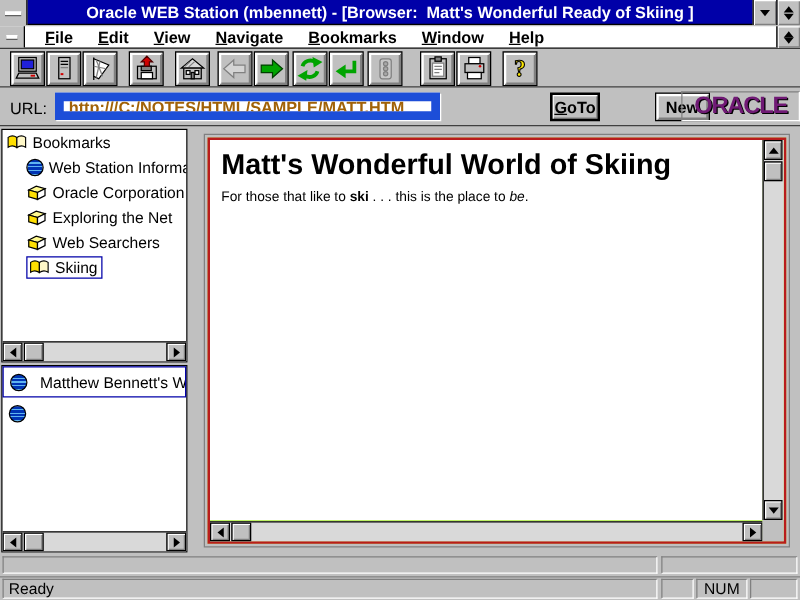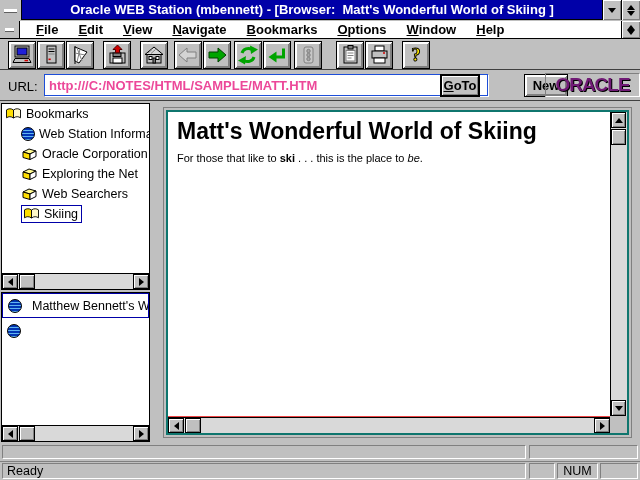--- a/index.html
+++ b/index.html
@@ -29,21 +29,21 @@
 
   
   .toolbar { position:absolute; left:0; top:40px; width:640px; height:30px; background:#C0C0C0; border-bottom:1px solid #404040; display:flex; align-items:flex-start; padding:1px 0 0 8px; }
   .tbtn { width:28px; height:28px; background:#C0C0C0; border:1px solid #000; box-shadow:inset 1px 1px 0 #FFF, inset -1px -1px 0 #808080, inset 2px 2px 0 #FFF, inset -2px -2px 0 #808080; margin-right:1px; display:flex; align-items:center; justify-content:center; flex:0 0 auto; }
   .gap5  { margin-left:5px; }  .gap2 { margin-left:2px; }
   .gap8  { margin-left:8px; }  .gap13 { margin-left:13px; }
 
   
   .urlrow { position:absolute; left:0; top:71px; width:640px; height:30px; background:#C0C0C0; border-bottom:1px solid #404040; }
   .urllabel { position:absolute; left:8px; top:8px; font-size:13px; color:#000; }
-  .urlinput { position:absolute; left:44px; top:3px; width:444px; height:22px; background:#FFF; border:1px solid #1d4ed8; box-shadow:1px 1px 0 #FFF; font-family:"Liberation Sans",sans-serif; font-weight:bold; font-size:13px; padding:0 4px; color:#ec4899; }
+  .urlinput { position:absolute; left:44px; top:3px; width:308px; height:22px; background:#FFF; border:7px solid #1d4ed8; box-shadow:1px 1px 0 #FFF; font-family:"Liberation Sans",sans-serif; font-weight:bold; font-size:13px; padding:0 4px; color:#a16207; }
   .btn { position:absolute; top:3px; height:23px; background:#C0C0C0; font-weight:bold; font-size:13px; color:#000; display:flex; align-items:center; justify-content:center; }
   .btn.goto { left:440px; width:40px; border:2px solid #000; box-shadow:inset 1px 1px 0 #FFF, inset -1px -1px 0 #808080; }
   .btn.new  { left:488px; width:44px; border:1px solid #000; box-shadow:inset 1px 1px 0 #FFF, inset -1px -1px 0 #808080, inset 2px 2px 0 #FFF, inset -2px -2px 0 #808080;margin-left:36px; }
   .oracle { position:absolute; left:545px; top:2px; width:95px; height:24px; border:1px solid; border-color:#808080 #FFF #FFF #808080; display:flex; align-items:center; justify-content:center; font-weight:bold; font-size:19px; letter-spacing:-1px; color:#701a75; text-shadow:1px 1px 0 #000; transform-origin:left center; }
 
   
   .tree-panel { position:absolute; left:1px; top:103px; width:149px; height:187px; background:#FFF; border:1px solid #000; }
   .list-panel { position:absolute; left:1px; top:292px; width:149px; height:150px; background:#FFF; border:1px solid #000; }
   .trow { height:20px; display:flex; align-items:center; font-size:12.5px; color:#000; white-space:nowrap; overflow:hidden; padding-left:3px; }
   .trow.child { padding-left:19px; }
@@ -58,21 +58,21 @@
   
   .hscroll { position:absolute; left:0; right:0; bottom:0; height:16px; background:#D9D9D9; border-top:1px solid #000; display:flex; }
   .sb-btn { width:16px; height:15px; background:#C0C0C0; border:1px solid #000; box-shadow:inset 1px 1px 0 #FFF, inset -1px -1px 0 #808080; display:flex; align-items:center; justify-content:center; flex:0 0 auto; }
   .sb-track { flex:1; position:relative; }
   .sb-thumb { position:absolute; left:1px; top:0; width:16px; height:15px; background:#C0C0C0; border:1px solid #000; box-shadow:inset 1px 1px 0 #FFF, inset -1px -1px 0 #808080; }
   .tri-l { border:4px solid transparent; border-right:5px solid #000; border-left:none; }
   .tri-r { border:4px solid transparent; border-left:5px solid #000; border-right:none; }
 
   
   .browser-frame { position:absolute; left:163px; top:107px; width:469px; height:331px; background:#C0C0C0; border:1px solid #808080; padding:2px; }
-  .browser-inner { position:relative; width:100%; height:100%; border:2px solid #0f766e; background:#ef4444; }
+  .browser-inner { position:relative; width:100%; height:100%; border:2px solid #b91c1c; background:#bef264; }
   .doc { position:absolute; left:0; top:0; right:17px; bottom:17px; background:#FFF; overflow:hidden; padding:6px 4px 0 9px; }
   .doc h1 { font-size:23px; font-weight:bold; color:#000; letter-spacing:0; margin-bottom:7px; }
   .doc p { font-size:11px; color:#000; }
   .doc p .b { font-weight:bold; }
   .doc p .i { font-style:italic; }
   .vscroll { position:absolute; top:0; right:0; bottom:17px; width:17px; background:#D9D9D9; border-left:1px solid #000; }
   .vscroll .sb-btn { width:15px; height:16px; }
   .vscroll .up { position:absolute; top:0; left:0; }
   .vscroll .dn { position:absolute; bottom:0; left:0; }
   .vscroll .vthumb { position:absolute; top:17px; left:0; width:15px; height:16px; background:#C0C0C0; border:1px solid #000; box-shadow:inset 1px 1px 0 #FFF, inset -1px -1px 0 #808080; }
@@ -93,41 +93,40 @@
 </style>
 </head>
 <body>
 
 <div id="window">
 
   <div class="titlebar">
     <div class="sysbtn">
         <div class="sysdash"></div>
       </div>
-    <div class="title">Oracle WEB Station (mbennett) - [Browser:  Matt's Wonderful World of Skiing ]</div>
+    <div class="title">Oracle WEB Station (mbennett) - [Browser:  Matt's Wonderful Ready of Skiing ]</div>
     <div class="winbtn">
         <div class="tri tri-down"></div>
       </div>
     <div class="winbtn">
         <div class="tri tri-up"></div>
         <div class="tri tri-down"></div>
       </div>
   </div>
 
   <div class="menubar">
     <div class="mdi-sysbtn">
         <div class="sysdash small"></div>
       </div>
     <div class="menu-items">
       <div class="menu-item"><span class="u">F</span><span>ile</span></div>
       <div class="menu-item"><span class="u">E</span><span>dit</span></div>
       <div class="menu-item"><span class="u">V</span><span>iew</span></div>
       <div class="menu-item"><span class="u">N</span><span>avigate</span></div>
       <div class="menu-item"><span class="u">B</span><span>ookmarks</span></div>
-      <div class="menu-item"><span class="u">O</span><span>ptions</span></div>
       <div class="menu-item"><span class="u">W</span><span>indow</span></div>
       <div class="menu-item"><span class="u">H</span><span>elp</span></div>
     </div>
     <div class="mdi-restore">
         <div class="tri tri-up"></div>
         <div class="tri tri-down"></div>
       </div>
   </div>
 
   <div class="toolbar">

